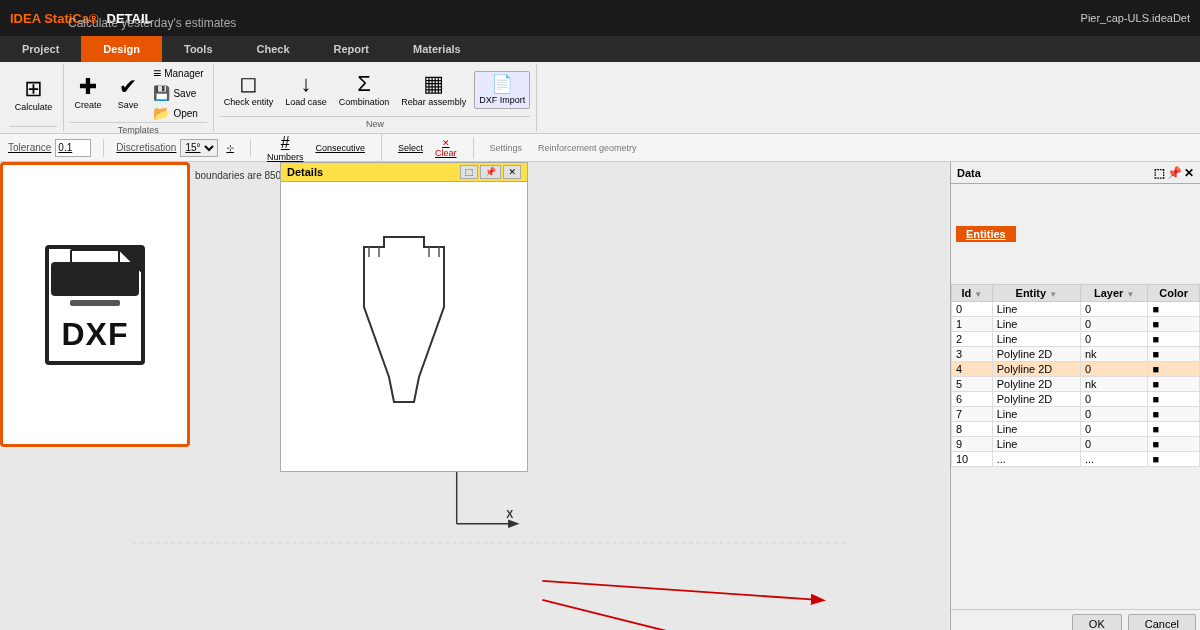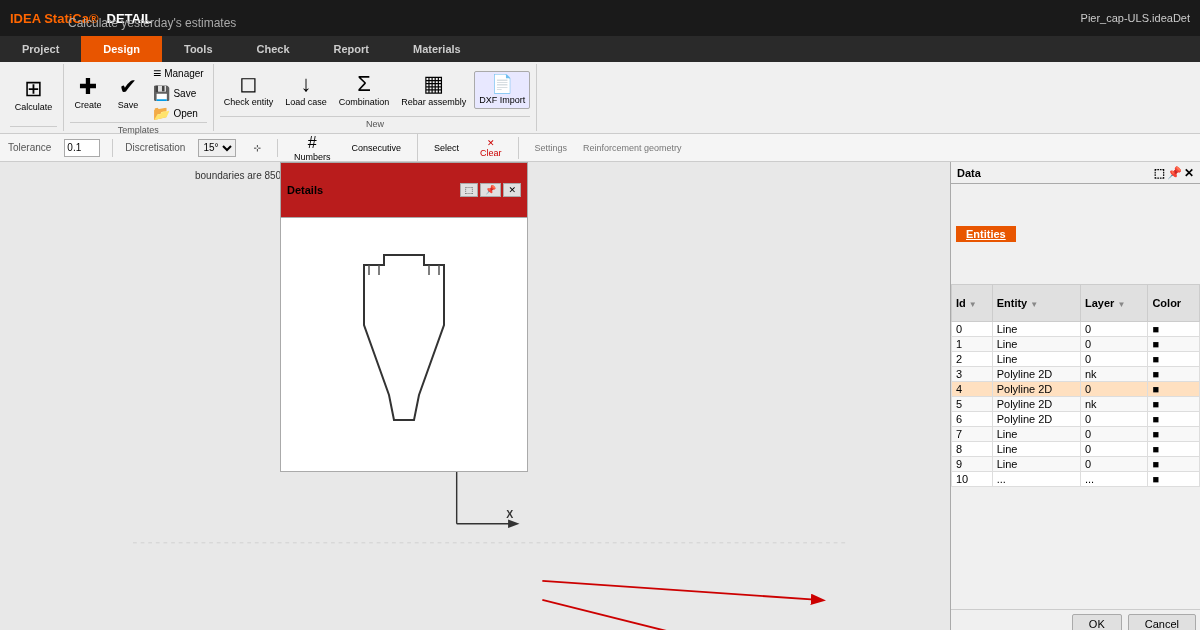--- a/index.html
+++ b/index.html
@@ -54,21 +54,21 @@
       background: none; border: none;
     }
     .ribbon-small-btn .icon { font-size: 14px; }
 
     
     #settings-bar {
       background: #f5f5f5; border-bottom: 1px solid #ccc;
       display: flex; align-items: center; height: 28px; padding: 0 8px; gap: 12px;
       font-size: 10px;
     }
-    .settings-group { display: flex; align-items: center; gap: 13px; border-right: 1px solid #ccc; padding-right: 12px; }
+    .settings-group { display: flex; align-items: center; gap: 4px; border-right: 1px solid #ccc; padding-right: 12px; text-decoration: underline; }
     .settings-label { color: #555; }
     .settings-input {
       width: 36px; height: 18px; border: 1px solid #aaa; padding: 0 2px; font-size: 10px;
     }
     .settings-select {
       height: 18px; border: 1px solid #aaa; font-size: 10px;
     }
     .settings-btn {
       display: flex; flex-direction: column; align-items: center; cursor: pointer;
       padding: 1px 4px; background: none; border: none; font-size: 9px;
@@ -110,22 +110,22 @@
     #dxf-printer-slot { width: 60px; height: 8px; background: #222; border-radius: 2px; margin-bottom: 4px; }
     #dxf-printer-paper { width: 50px; height: 16px; background: white; border: 2px solid #222; margin-bottom: -2px; border-radius: 2px; }
 
     
     #details-panel {
       position: absolute; right: 452px; top: 0; width: 248px; height: 310px;
       background: #f0f0f0; border: 1px solid #aaa; z-index: 5;
       display: flex; flex-direction: column;
     }
     #details-header {
-      background: #b91c1c; border-bottom: 1px solid #aaa;
-      padding: 20px 6px; display: flex; align-items: center; justify-content: space-between;
+      background: #fde047; border-bottom: 1px solid #aaa;
+      padding: 2px 6px; display: flex; align-items: center; justify-content: space-between;
       font-size: 11px; font-weight: bold;
     }
     #details-controls { display: flex; gap: 2px; }
     #details-controls button { font-size: 9px; padding: 1px 4px; background: #e0e0e0; border: 1px solid #aaa; cursor: pointer; }
     #details-content { flex: 1; background: white; display: flex; align-items: center; justify-content: center; }
 
     
     #data-panel {
       position: absolute; right: 0; top: 0; width: 452px; height: 100%;
       background: #f0f0f0; border-left: 1px solid #aaa; display: flex; flex-direction: column;
@@ -140,22 +140,22 @@
 
     
     #entities-tab {
       background: #e85500; color: white; padding: 2px 10px; font-size: 11px;
       font-weight: bold; margin: 3px; display: inline-block; cursor: pointer; text-decoration: underline;
     }
 
     
     #data-table { width: 100%; border-collapse: collapse; font-size: 11px; }
     #data-table th {
-      background: #e0e0e0; border: 1px solid #ccc; padding: 12px 4px;
-      text-align: left; font-weight: bold; position: sticky; top: 0;
+      background: #e0e0e0; border: 1px solid #ccc; padding: 2px 4px;
+      text-align: center; font-weight: bold; position: sticky; top: 0;
     }
     #data-table td { border: 1px solid #ddd; padding: 1px 4px; background: white; }
     #data-table tr:nth-child(even) td { background: #f8f8f8; }
     #data-table tr.highlighted td { background: #ffe0c0; }
     .table-scroll { overflow-y: auto; flex: 1; }
 
     
     #ok-cancel {
       display: flex; justify-content: flex-end; gap: 6px; padding: 4px;
       background: #f0f0f0; border-top: 1px solid #ccc;
@@ -319,20 +319,33 @@
     </button>
   </div>
   <span class="settings-group-label">Settings</span>
   <span class="settings-group-label">Reinforcement geometry</span>
 </div>
 
 <div id="main">
 
   <div id="canvas-area">
 
+    <div id="dxf-overlay">
+      <div id="dxf-icon-container">
+
+        <div id="dxf-file-icon">
+          <div id="dxf-file-corner"></div>
+          <div id="dxf-printer-paper"></div>
+          <div id="dxf-printer-base">
+          </div>
+          <div id="dxf-printer-slot" style="width:50px;height:6px;background:#555;margin-top:4px;border-radius:2px;"></div>
+          <div id="dxf-text" style="font-size:32px;font-weight:900;color:#111;margin-top:6px;">DXF</div>
+        </div>
+      </div>
+    </div>
 
     <div id="boundary-text">boundaries are 8500.000 x 7400.000 mm</div>
 
     <svg id="main-svg" viewBox="0 0 750 500">
 
       <line x1="0" y1="400" x2="750" y2="400" stroke="#bbb" stroke-width="0.5" stroke-dasharray="4,4"></line>
 
       <g transform="translate(190, 60)" stroke="#cc0000" stroke-width="1.5" fill="none">
 
         <rect x="0" y="0" width="40" height="15" stroke="#333"></rect>

